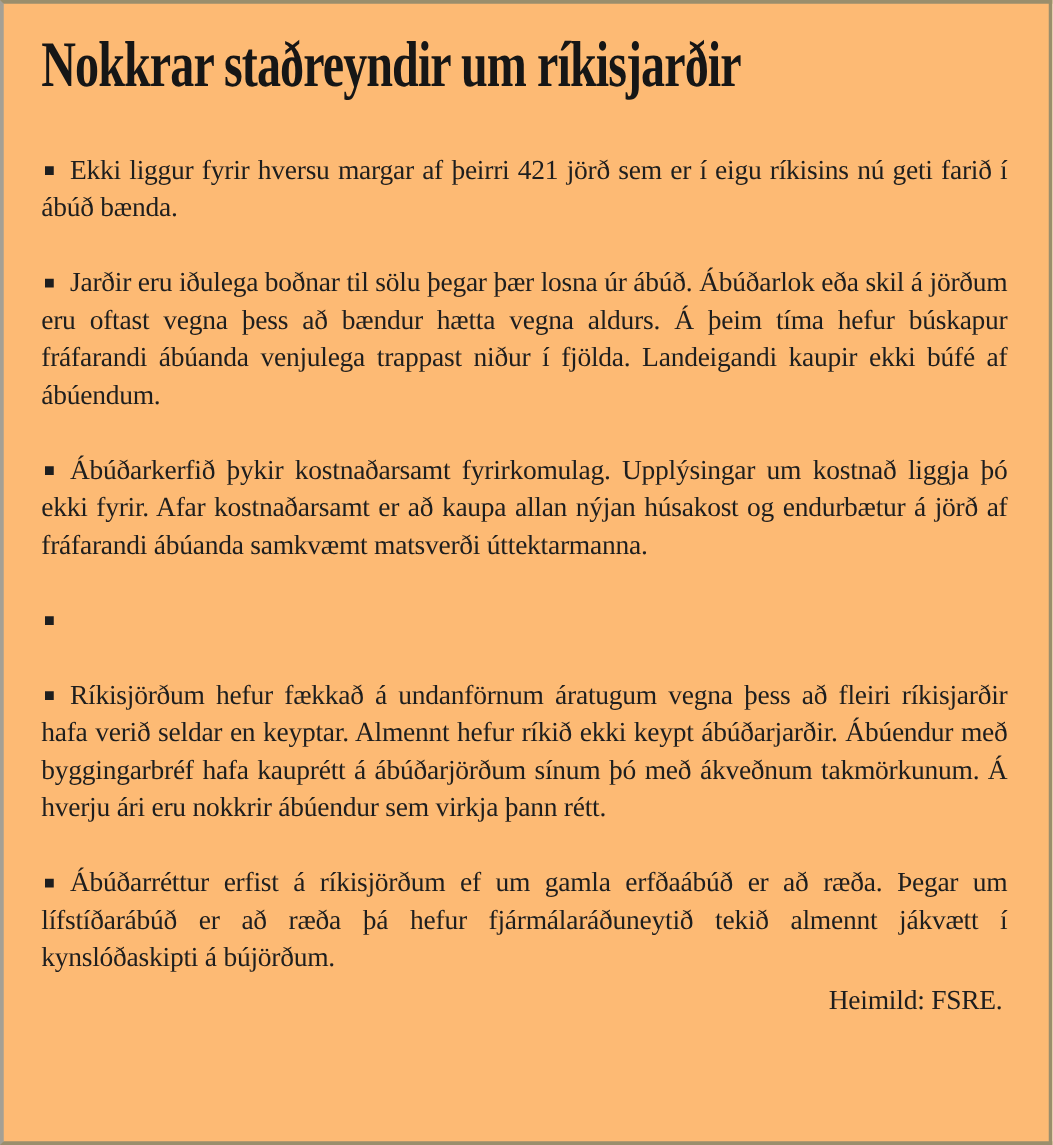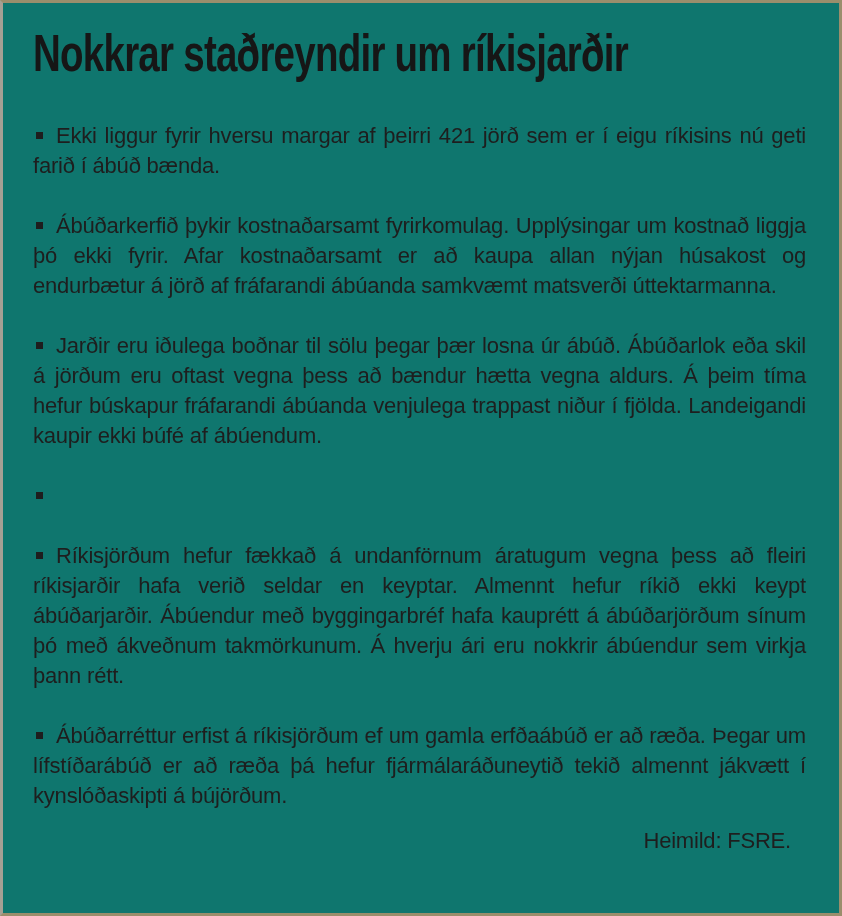--- a/index.html
+++ b/index.html
@@ -5,25 +5,25 @@
 <style>
   html, body {
     margin: 0;
     padding: 0;
     background: #ffffff;
   }
   .factbox {
     box-sizing: border-box;
     width: 842px;
     height: 916px;
-    background: #0f766e;
+    background: #fdba74;
     border: 3px solid #9A8E6C;
     border-left-color: #A5A094;
     padding: 16px 33px 18px 30px;
-    font-family: Liberation Sans, sans-serif;
+    font-family: Liberation Serif, serif;
     color: #1E1E1E;
     overflow: hidden;
   }
   .factbox-title {
     margin: 6px 0 0 0;
     font-size: 52px;
     line-height: 56px;
     font-weight: 700;
     color: #161616;
     white-space: nowrap;
@@ -53,36 +53,36 @@
     height: 7px;
     background: #1E1E1E;
     margin: 0 13px 3px 3px;
     vertical-align: middle;
   }
   .source-line {
     font-size: 22px;
     line-height: 30px;
     letter-spacing: -0.2px;
     text-align: right;
-    margin: 15px;
+    margin: 4px;
   }
 </style>
 </head>
 <body>
 
 <div class="factbox">
 
   <h1 class="factbox-title">
     <span class="title-inner">Nokkrar staðreyndir um ríkisjarðir</span>
   </h1>
 
   <div class="facts">
     <p class="fact"><span class="bullet"></span><span>Ekki liggur fyrir hversu margar af þeirri 421 jörð sem er í eigu ríkisins nú geti farið í ábúð bænda.</span></p>
+    <p class="fact"><span class="bullet"></span><span>Jarðir eru iðulega boðnar til sölu þegar þær losna úr ábúð. Ábúðarlok eða skil á jörðum eru oftast vegna þess að bændur hætta vegna aldurs. Á þeim tíma hefur búskapur fráfarandi ábúanda venjulega trappast niður í fjölda. Landeigandi kaupir ekki búfé af ábúendum.</span></p>
     <p class="fact"><span class="bullet"></span><span>Ábúðarkerfið þykir kostnaðarsamt fyrirkomulag. Upplýsingar um kostnað liggja þó ekki fyrir. Afar kostnaðarsamt er að kaupa allan nýjan húsakost og endurbætur á jörð af fráfarandi ábúanda samkvæmt matsverði úttektarmanna.</span></p>
-    <p class="fact"><span class="bullet"></span><span>Jarðir eru iðulega boðnar til sölu þegar þær losna úr ábúð. Ábúðarlok eða skil á jörðum eru oftast vegna þess að bændur hætta vegna aldurs. Á þeim tíma hefur búskapur fráfarandi ábúanda venjulega trappast niður í fjölda. Landeigandi kaupir ekki búfé af ábúendum.</span></p>
     <p class="fact"><span class="bullet"></span></p>
     <p class="fact"><span class="bullet"></span><span>Ríkisjörðum hefur fækkað á undanförnum áratugum vegna þess að fleiri ríkisjarðir hafa verið seldar en keyptar. Almennt hefur ríkið ekki keypt ábúðarjarðir. Ábúendur með byggingarbréf hafa kauprétt á ábúðarjörðum sínum þó með ákveðnum takmörkunum. Á hverju ári eru nokkrir ábúendur sem virkja þann rétt.</span></p>
     <p class="fact"><span class="bullet"></span><span>Ábúðarréttur erfist á ríkisjörðum ef um gamla erfðaábúð er að ræða. Þegar um lífstíðarábúð er að ræða þá hefur fjármálaráðuneytið tekið almennt jákvætt í kynslóðaskipti á bújörðum.</span></p>
   </div>
 
   <p class="source-line">Heimild: FSRE.</p>
 
 </div>
 
 </body></html>

